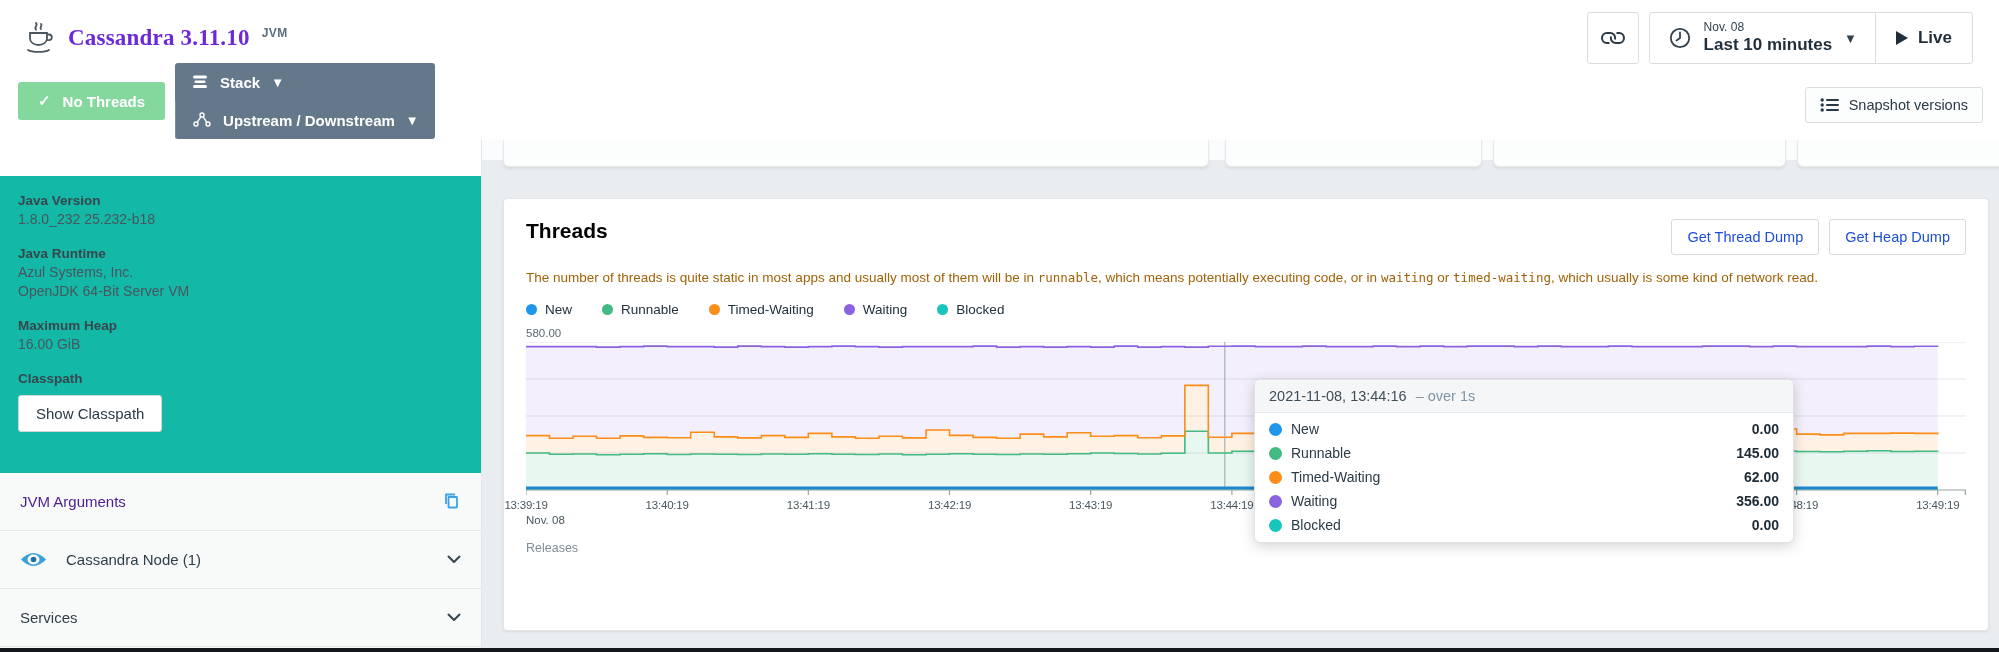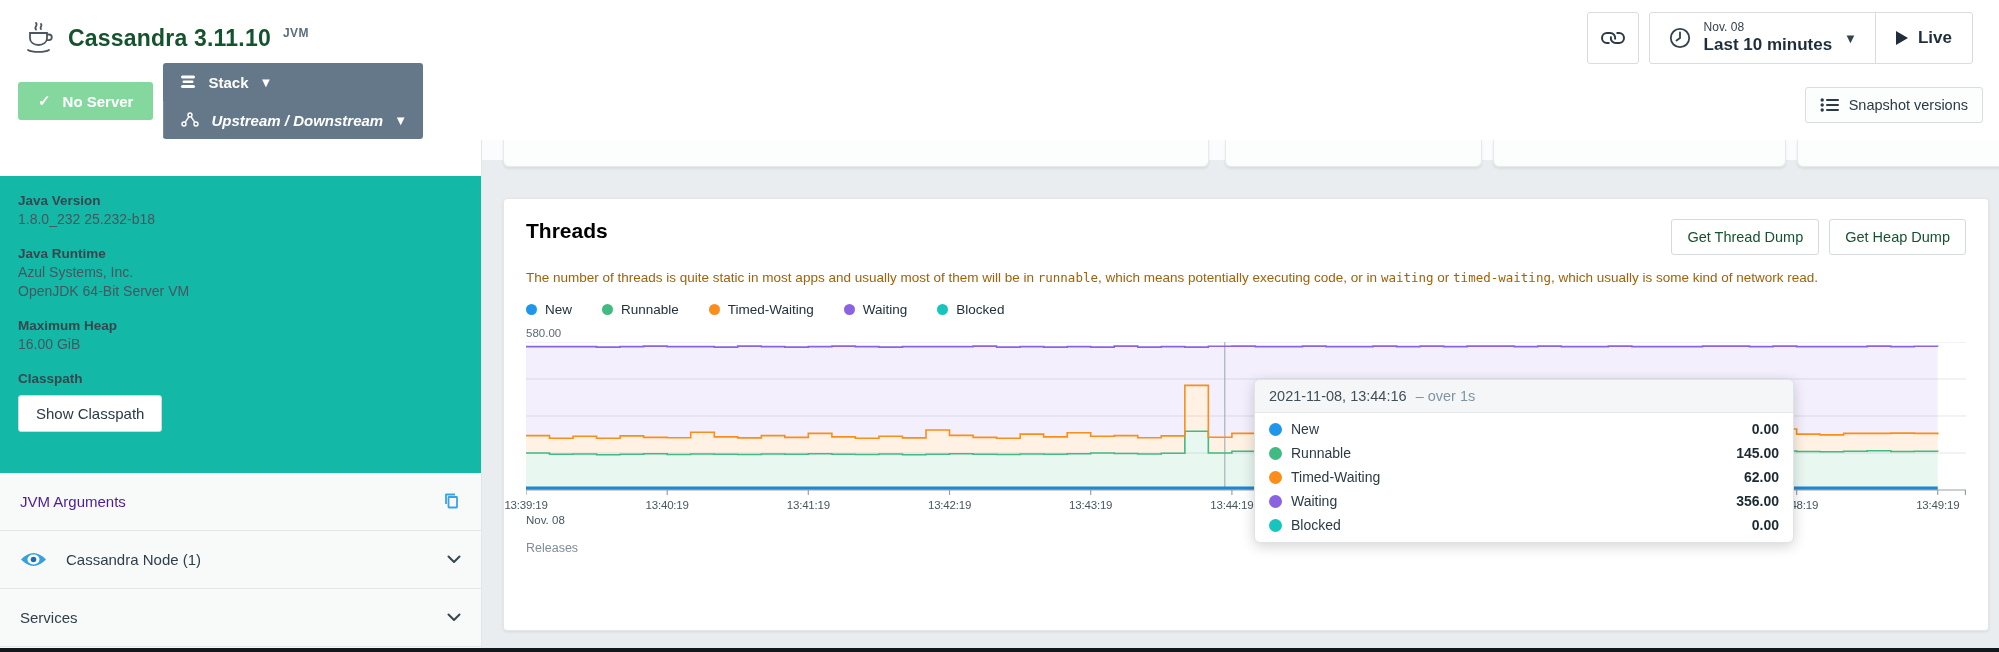--- a/index.html
+++ b/index.html
@@ -3,41 +3,41 @@
 <meta charset="utf-8">
 <style>
   * { margin:0; padding:0; box-sizing:border-box; }
   html,body { width:1999px; height:652px; overflow:hidden; font-family:"Liberation Sans", sans-serif; background:#ffffff; }
   .app { width:1999px; height:652px; display:flex; flex-direction:column; position:relative; }
 
   
   .top { background:#fff; height:140px; flex:0 0 auto; }
   .header-row { display:flex; align-items:center; height:76px; padding:0 26px 0 24px; }
   .java-icon { width:30px; height:34px; margin-right:14px; }
-  .page-title { font-size:23px; font-weight:bold; color:#14532d; letter-spacing:.2px; }
+  .page-title { font-size:23px; font-weight:bold; color:#6d28d9; letter-spacing:.2px;font-family:Liberation Serif, serif; }
   .title-tag { font-size:12px; font-weight:bold; color:#5a6f7e; margin-left:12px; margin-top:-10px; letter-spacing:.5px; }
   .header-right { margin-left:auto; display:flex; align-items:center; }
   .icon-btn { width:52px; height:52px; border:1px solid #d9dde0; border-radius:3px; background:#fff; display:flex; align-items:center; justify-content:center; cursor:pointer; }
   .time-live-group { display:flex; border:1px solid #d9dde0; border-radius:3px; margin-left:10px; height:52px; background:#fff; }
   .time-btn { display:flex; align-items:center; padding:0 18px; cursor:pointer; }
   .clock-icon { width:24px; height:24px; margin-right:12px; }
   .time-texts { display:flex; flex-direction:column; line-height:1.15; }
   .time-date { font-size:12px; color:#33424d; }
   .time-range { font-size:17px; font-weight:bold; color:#1f2e3a; }
   .caret { font-size:13px; color:#33424d; margin-left:12px; }
   .live-btn { display:flex; align-items:center; padding:0 20px; border-left:1px solid #d9dde0; cursor:pointer; }
   .play-icon { width:0; height:0; border-left:12px solid #1f2e3a; border-top:7px solid transparent; border-bottom:7px solid transparent; margin-right:10px; }
   .live-label { font-size:17px; font-weight:bold; color:#1f2e3a;text-align:center; }
 
   .toolbar-row { display:flex; align-items:center; padding:0 16px 0 18px; height:50px; }
   .no-issues-btn { background:#84d89e; color:#fff; font-size:15px; font-weight:bold; border:none; border-radius:3px; height:38px; padding:0 20px; display:flex; align-items:center; cursor:pointer; }
   .check-icon { margin-right:12px; font-size:15px; }
   .slate-group { display:flex; margin-left:10px; border-radius:3px; overflow:hidden;flex-direction:column; }
   .slate-btn { background:#64788a; color:#fff; font-size:15px; font-weight:600; height:38px; padding:0 16px; display:flex; align-items:center; border:none; cursor:pointer; }
-  .slate-btn + .slate-btn { border-left:1px solid #7b8c9b;font-style:italic; }
+  .slate-btn + .slate-btn { border-left:1px solid #7b8c9b; }
   .slate-btn svg { margin-right:11px; }
   .slate-btn .caret { color:#fff; margin-left:11px; }
   .snapshot-btn { margin-left:auto; background:#fcfdfd; border:1px solid #d9dde0; border-radius:3px; height:36px; padding:0 14px; display:flex; align-items:center; font-size:14.5px; color:#2b3a45; cursor:pointer; position:relative; top:4px; }
   .snapshot-btn svg { margin-right:10px; }
 
   
   .body { flex:1; display:flex; position:relative; min-height:0; }
 
   .sidebar { width:482px; flex:0 0 auto; background:#fff; border-right:1px solid #e3e6e8; display:flex; flex-direction:column; }
   .sidebar-info { margin-top:36px; background:#14b8a6; padding:17px 18px 24px 18px; }
@@ -54,21 +54,21 @@
 
   .main { flex:1; background:#e9edef; position:relative; min-width:0; }
   .main-topstrip { position:absolute; top:0; left:0; right:0; height:20px; background:#fbfcfd; }
   .card-stub { position:absolute; top:0; height:27px; background:#fcfdfd; border:1px solid #e7eaec; border-top:none; border-radius:0 0 6px 6px; box-shadow:0 2px 3px rgba(0,0,0,0.07); }
 
   
   .threads-card { position:absolute; left:21px; top:58px; width:1486px; height:433px; background:#fff; border:1px solid #e4e7e9; border-radius:4px; box-shadow:0 1px 3px rgba(0,0,0,0.08); padding:20px 22px; }
   .card-header { display:flex; align-items:flex-start; }
   .card-title { font-size:21px; font-weight:bold; color:#000000; }
   .card-buttons { margin-left:auto; display:flex; gap:10px; }
-  .dump-btn { background:#fff; border:1px solid #d5dadd; border-radius:3px; padding:9px 15px; font-size:14.5px; color:#14532d; cursor:pointer; }
+  .dump-btn { background:#fff; border:1px solid #d5dadd; border-radius:3px; padding:9px 15px; font-size:14.5px; color:#1d4ed8; cursor:pointer; }
   .card-desc { margin-top:13px; font-size:13.5px; color:#a16207; line-height:1.5; }
   .card-desc .mono { font-family:"DejaVu Sans Mono", monospace; font-size:12.5px; }
   .legend { display:flex; gap:30px; margin-top:14px; }
   .legend-item { display:flex; align-items:center; cursor:pointer; }
   .legend-dot { width:11px; height:11px; border-radius:50%; margin-right:8px; }
   .legend-label { font-size:13.5px; font-weight:500; color:#22313c; }
   .y-top-label { margin:10px 0 3px; font-size:11.5px; color:#5c6b75; }
   .chart-wrap { position:relative; height:154px; }
   .chart-wrap svg { display:block; }
   .x-labels { position:relative; height:36px; margin-top:3px; }
@@ -130,21 +130,21 @@
             <span class="play-icon"></span>
             <span class="live-label">Live</span>
           </div>
         </div>
       </div>
     </div>
 
     <div class="toolbar-row">
       <button class="no-issues-btn">
         <span class="check-icon">✓</span>
-        <span>No Server</span>
+        <span>No Threads</span>
       </button>
       <div class="slate-group">
         <button class="slate-btn">
           <svg width="18" height="18" viewBox="0 0 18 18" fill="#fff">
             <rect x="2" y="2.5" width="14" height="3" rx="1.5"></rect>
             <rect x="3.5" y="7.5" width="11" height="2.6" rx="1.3"></rect>
             <rect x="2" y="12" width="14" height="3" rx="1.5"></rect>
           </svg>
           <span>Stack</span>
           <span class="caret">▼</span>

